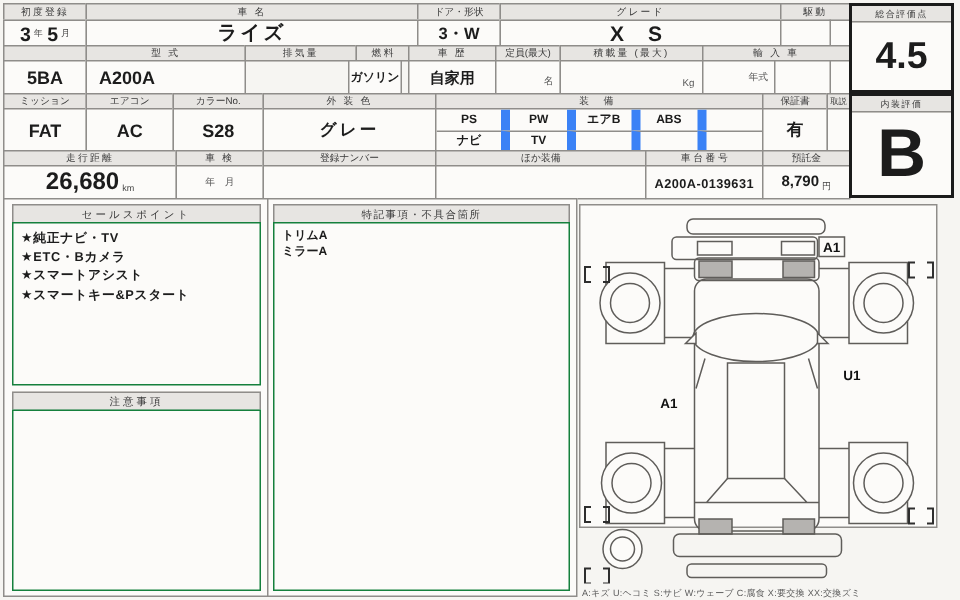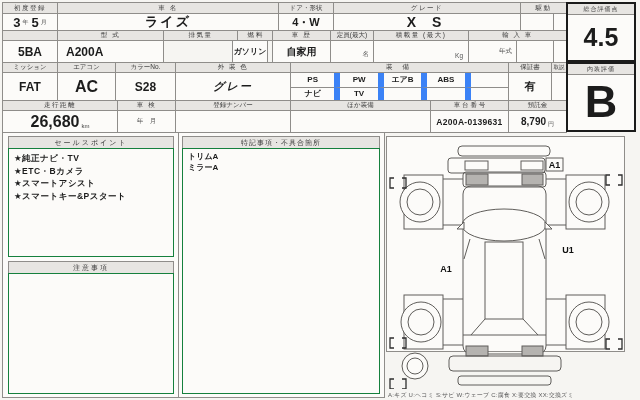--- a/index.html
+++ b/index.html
@@ -43,21 +43,21 @@
   <div class="cell hdr" style="left:333px;top:2px;width:188px;height:12px;">グレード</div>
   <div class="cell hdr" style="left:520px;top:2px;width:47px;height:12px;">駆動</div>
 
   <div class="cell val" style="left:2px;top:13px;width:56px;height:18px;font-size:13px;">
     <span>3</span>
       <span class="unit">年</span>
     <span style="margin-left:3px;">5</span>
       <span class="unit">月</span>
   </div>
   <div class="cell val" style="left:57px;top:13px;width:222px;height:18px;font-size:13px;letter-spacing:2px;">ライズ</div>
-  <div class="cell val" style="left:278px;top:13px;width:56px;height:18px;">4・W</div>
+  <div class="cell val" style="left:278px;top:13px;width:56px;height:18px;">3・W</div>
   <div class="cell val" style="left:333px;top:13px;width:188px;height:18px;font-size:14px;letter-spacing:6px;">X S</div>
   <div class="cell" style="left:520px;top:13px;width:47px;height:18px;"></div>
   <div class="vline" style="left:553px;top:13px;height:18px;"></div>
 
   <div class="cell hdr" style="left:2px;top:30px;width:56px;height:11px;"></div>
   <div class="cell hdr" style="left:57px;top:30px;width:107px;height:11px;">型  式</div>
   <div class="cell hdr" style="left:163px;top:30px;width:75px;height:11px;">排気量</div>
   <div class="cell hdr" style="left:237px;top:30px;width:36px;height:11px;letter-spacing:0;">燃 料</div>
   <div class="cell hdr" style="left:272px;top:30px;width:59px;height:11px;">車 歴</div>
   <div class="cell hdr" style="left:330px;top:30px;width:44px;height:11px;letter-spacing:0;">定員(最大)</div>
@@ -76,23 +76,23 @@
 
   <div class="cell hdr" style="left:2px;top:62px;width:56px;height:11px;letter-spacing:0;">ミッション</div>
   <div class="cell hdr" style="left:57px;top:62px;width:59px;height:11px;letter-spacing:0;">エアコン</div>
   <div class="cell hdr" style="left:115px;top:62px;width:61px;height:11px;letter-spacing:0;">カラーNo.</div>
   <div class="cell hdr" style="left:175px;top:62px;width:116px;height:11px;">外 装 色</div>
   <div class="cell hdr" style="left:290px;top:62px;width:219px;height:11px;letter-spacing:4px;">装  備</div>
   <div class="cell hdr" style="left:508px;top:62px;width:44px;height:11px;letter-spacing:0;">保証書</div>
   <div class="cell hdr" style="left:551px;top:62px;width:16px;height:11px;letter-spacing:0;font-size:5.5px;">取説</div>
 
   <div class="cell val" style="left:2px;top:72px;width:56px;height:29px;font-size:12px;">FAT</div>
-  <div class="cell val" style="left:57px;top:72px;width:59px;height:29px;font-size:16px;">AC</div>
+  <div class="cell val" style="left:57px;top:72px;width:59px;height:29px;font-size:12px;">AC</div>
   <div class="cell val" style="left:115px;top:72px;width:61px;height:29px;font-size:12px;">S28</div>
-  <div class="cell val" style="left:175px;top:72px;width:116px;height:29px;font-size:11px;letter-spacing:2px;font-style:italic;">グレー</div>
+  <div class="cell val" style="left:175px;top:72px;width:116px;height:29px;font-size:11px;letter-spacing:2px;">グレー</div>
   <div class="cell" style="left:290px;top:72px;width:219px;height:29px;padding:0;">
     <div class="equipgrid">
       <div>PS</div>
       <div>PW</div>
       <div>エアB</div>
       <div>ABS</div>
       <div></div>
       <div>ナビ</div>
       <div>TV</div>
       <div></div>

